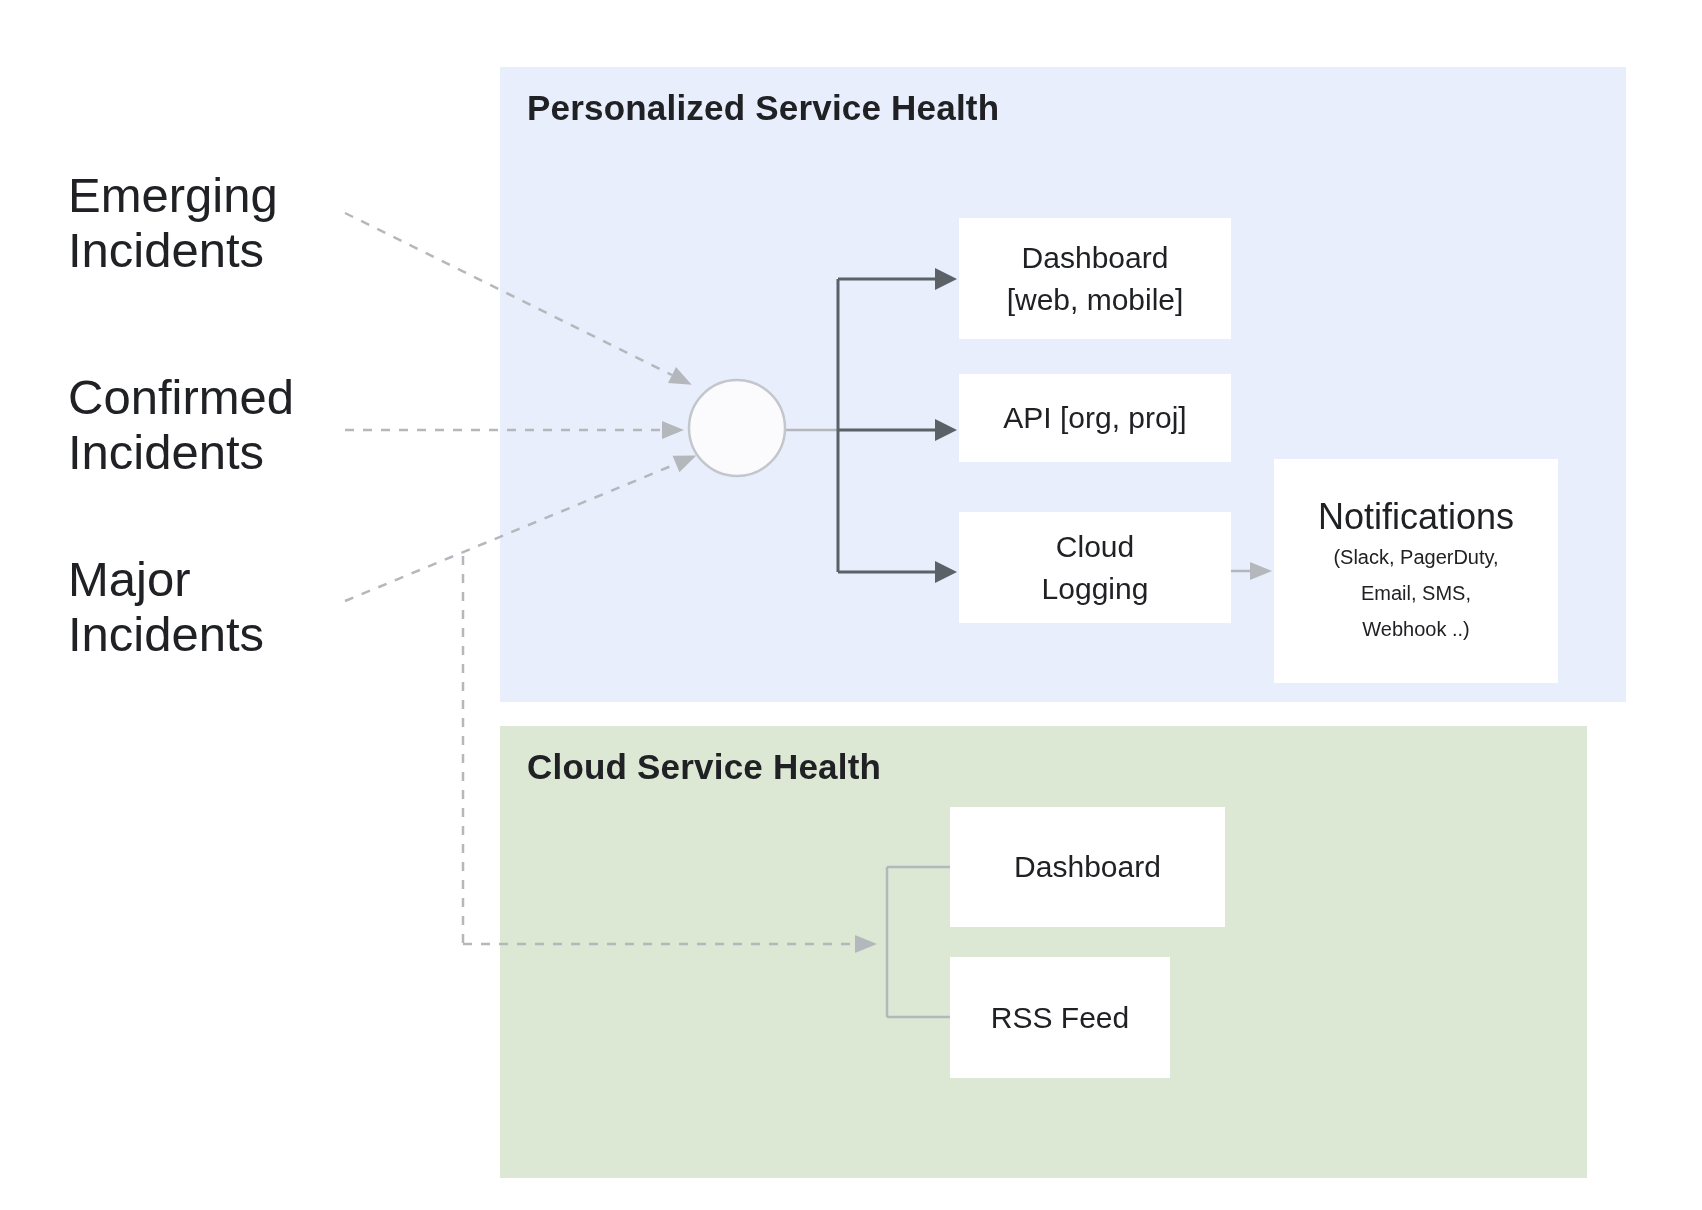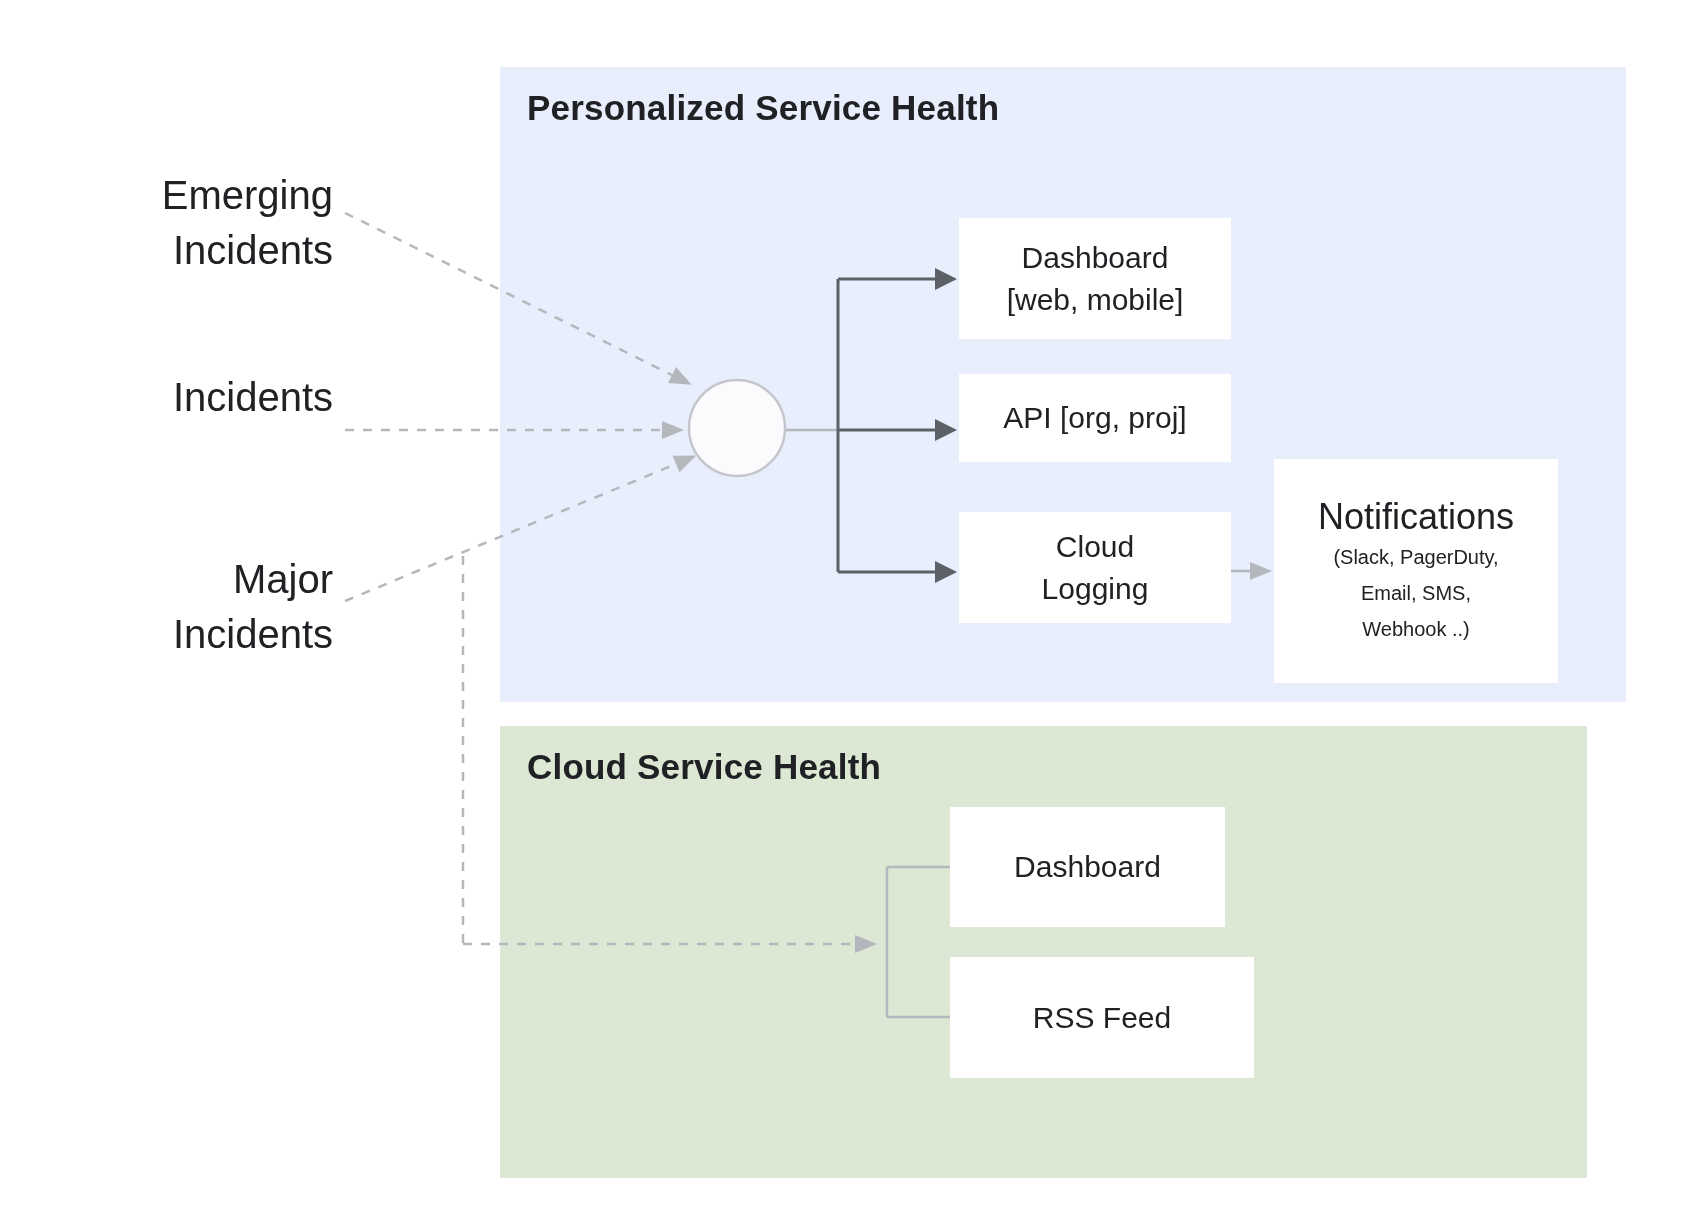--- a/index.html
+++ b/index.html
@@ -8,22 +8,22 @@
     font-family:"Liberation Sans",sans-serif;overflow:hidden;
   }
   .panel{position:absolute;z-index:0;}
   .panel.blue{left:500px;top:67px;width:1087px;height:635px;background:var(--panel_blue);padding-left:39px;}
   .panel.green{left:500px;top:726px;width:1087px;height:452px;background:var(--panel_green);}
   .panel-title{
     position:absolute;left:27px;top:21px;font-size:35px;font-weight:700;
     color:var(--text_dark);letter-spacing:.2px;white-space:nowrap;
   }
   .side-label{
-    position:absolute;left:53px;width:280px;text-align:right;z-index:2;
-    font-size:40px;line-height:55px;color:var(--text_dark);
+    position:absolute;left:68px;width:280px;text-align:left;z-index:2;
+    font-size:49px;line-height:55px;color:var(--text_dark);
   }
   #lbl-emerging{top:168px}
   #lbl-confirmed{top:370px}
   #lbl-major{top:552px}
   .overlay{position:absolute;left:0;top:0;z-index:1;}
   .dash{stroke:var(--arrow_light);stroke-width:2.5;fill:none;stroke-dasharray:9 9;}
   .solid-light{stroke:var(--arrow_light);stroke-width:2.5;fill:none;}
   .head-light{fill:var(--arrow_light);stroke:none;}
   .dark-line{stroke:var(--arrow_dark);stroke-width:3;fill:none;}
   .head-dark{fill:var(--arrow_dark);stroke:none;}
@@ -31,41 +31,42 @@
   .node-box{
     position:absolute;z-index:2;background:var(--box_white);
     display:flex;flex-direction:column;align-items:center;justify-content:center;
     color:var(--text_dark);font-size:30px;line-height:42px;text-align:center;
   }
   #box-dashboard{left:959px;top:218px;width:272px;height:121px}
   #box-api{left:959px;top:374px;width:272px;height:88px}
   #box-logging{left:959px;top:512px;width:272px;height:111px}
   #box-notifications{left:1274px;top:459px;width:284px;height:224px}
   #box-gdash{left:950px;top:807px;width:275px;height:120px}
-  #box-rss{left:950px;top:957px;width:304px;height:121px}
+  #box-rss{left:950px;top:957px;width:220px;height:121px}
   .notif-title{font-size:36px;line-height:44px;}
   .notif-detail{font-size:20px;line-height:36px;}
 </style>
 </head>
 <body>
 
 <div class="stage">
 
   <div class="panel blue">
     <div class="panel-title">Personalized Service Health</div>
   </div>
   <div class="panel green">
     <div class="panel-title">Cloud Service Health</div>
   </div>
 
   <div class="side-label" id="lbl-emerging">
     <div>Emerging</div>
     <div>Incidents</div>
   </div>
   <div class="side-label" id="lbl-confirmed">
+    <div>Confirmed</div>
     <div>Incidents</div>
   </div>
   <div class="side-label" id="lbl-major">
     <div>Major</div>
     <div>Incidents</div>
   </div>
 
   <svg class="overlay" width="1702" height="1210" viewBox="0 0 1702 1210">
 
     <g>

